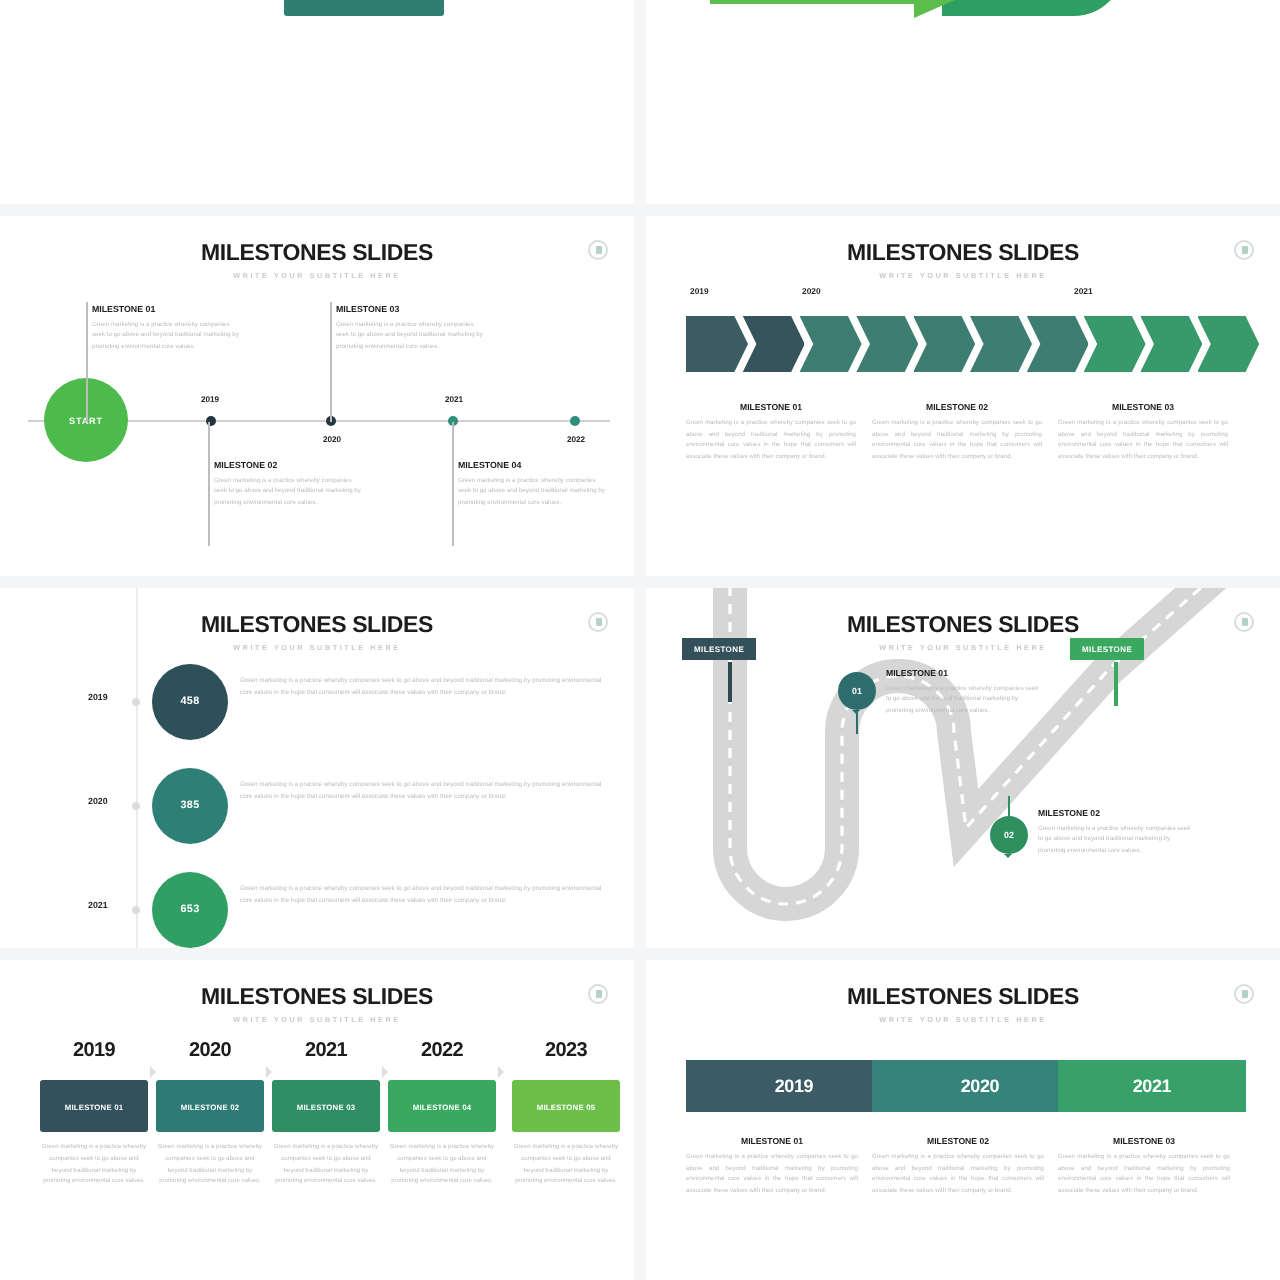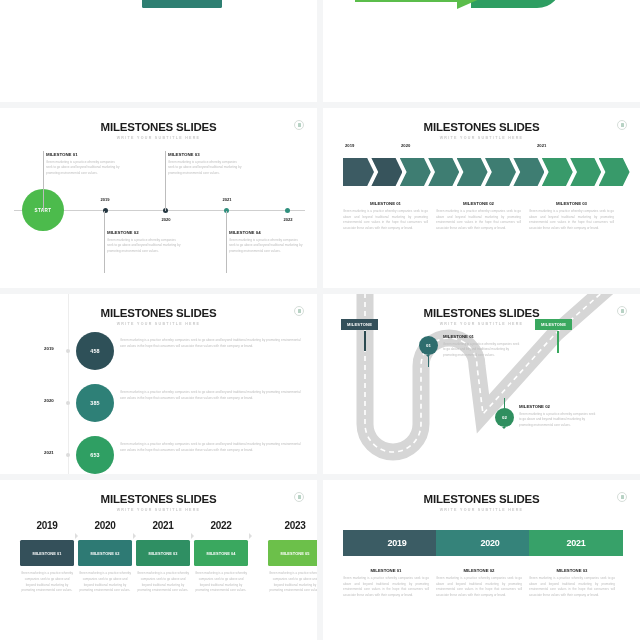--- a/index.html
+++ b/index.html
@@ -312,21 +312,21 @@
     </div>
     <div class="arw" style="left:191px"></div>
 
     <div class="cell" style="left:194px">
       <div class="y">2022</div>
       <div class="box" style="background:#3aa85f">MILESTONE 04</div>
       <div class="p">Green marketing is a practice whereby companies seek to go above and beyond traditional marketing by promoting environmental core values.</div>
     </div>
     <div class="arw" style="left:249px"></div>
 
-    <div class="cell" style="left:268px">
+    <div class="cell" style="left:256px">
       <div class="y">2023</div>
       <div class="box" style="background:#6cc04a">MILESTONE 05</div>
       <div class="p">Green marketing is a practice whereby companies seek to go above and beyond traditional marketing by promoting environmental core values.</div>
     </div>
   </div>
 
   <div class="slide s8">
     <div class="s-title">MILESTONES SLIDES</div>
     <div class="s-sub">WRITE YOUR SUBTITLE HERE</div>
     <div class="pagedot">

